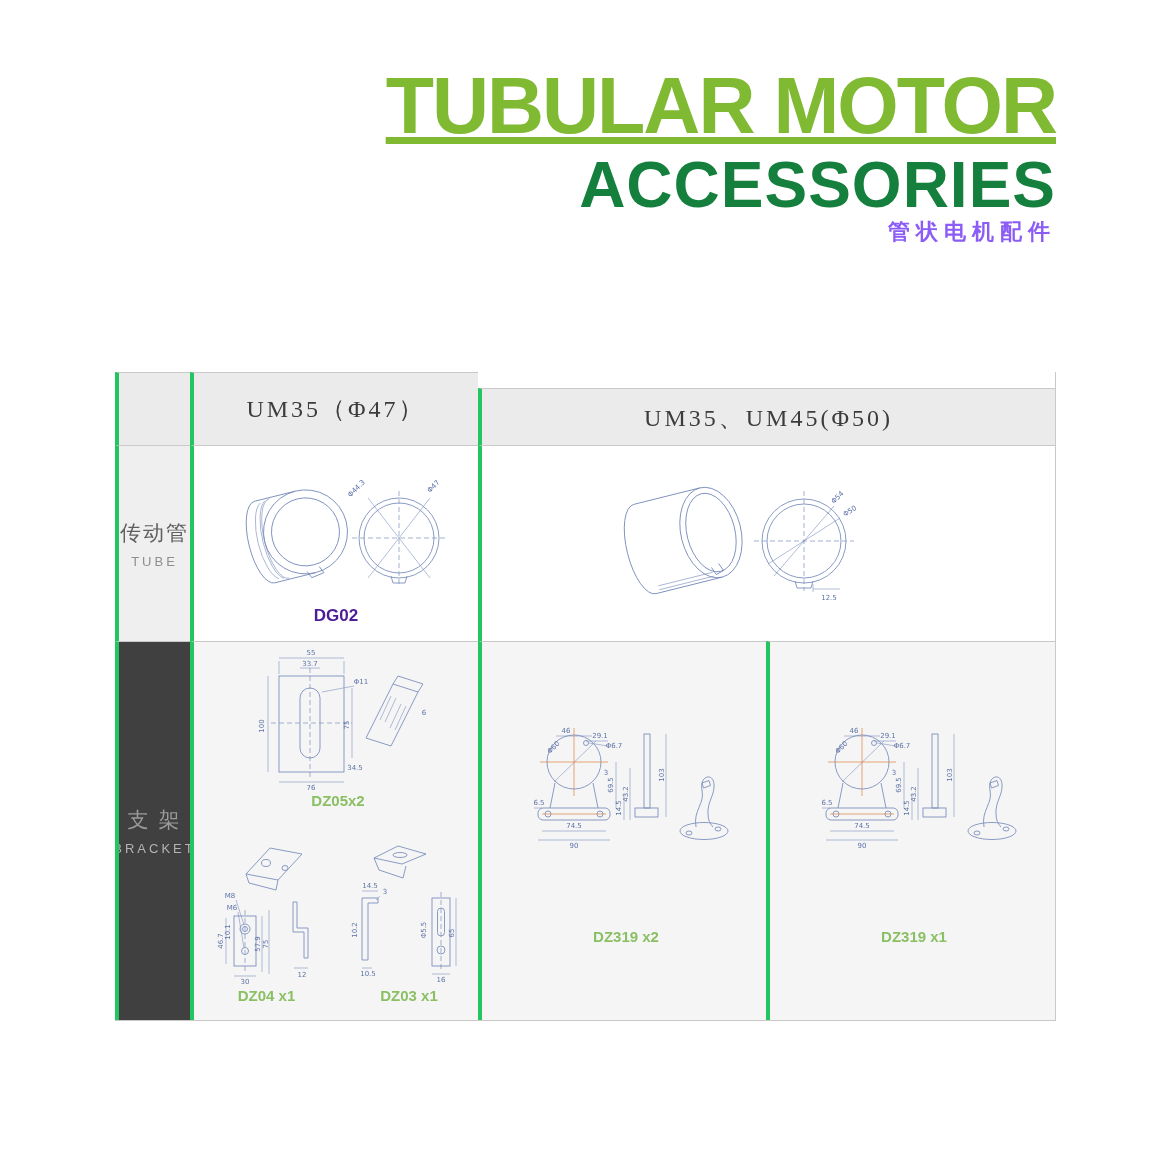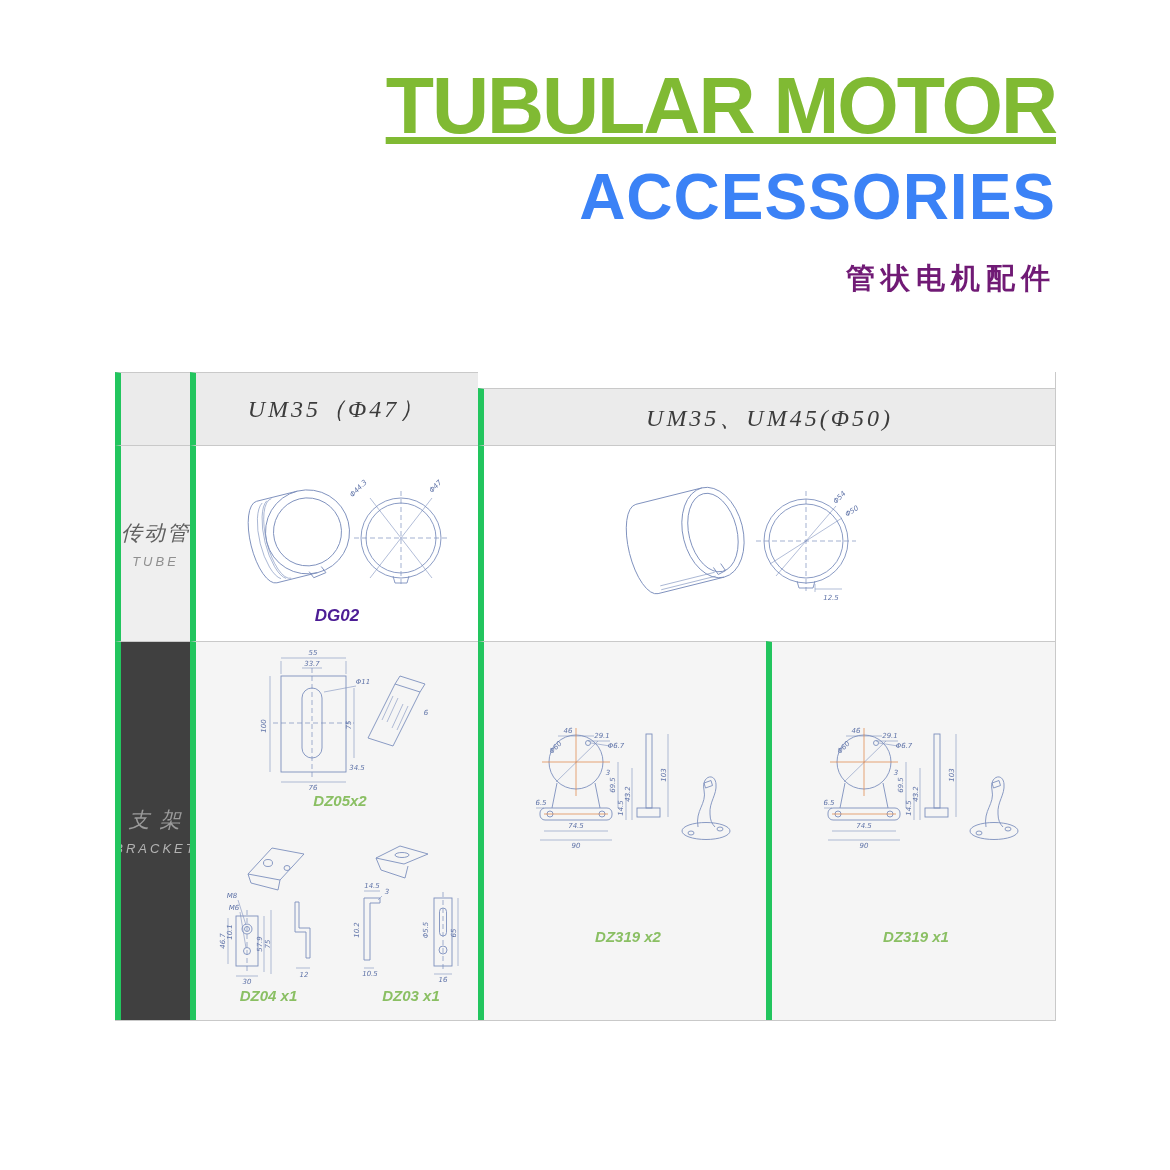--- a/index.html
+++ b/index.html
@@ -1,24 +1,24 @@
 <!DOCTYPE html>
 <html><head>
 <meta charset="utf-8">
 <style>
   html,body{margin:0;padding:0;}
   body{width:1170px;height:1170px;background:#ffffff;font-family:"Liberation Sans",sans-serif;position:relative;overflow:hidden;}
 
   .title-block{position:absolute;top:66px;right:114px;text-align:right;}
   .title-main{font-size:79px;font-weight:800;color:#80ba33;letter-spacing:-2px;line-height:1.0;text-decoration:underline;}
-  .title-sub{font-size:64px;font-weight:700;color:#3b82f6;letter-spacing:1px;line-height:1.0;margin-top:20px;}
-  .title-cn{font-size:29px;font-weight:600;color:#701a75;letter-spacing:6px;margin-top:30px;}
+  .title-sub{font-size:64px;font-weight:700;color:#15803d;letter-spacing:1px;line-height:1.0;margin-top:8px;}
+  .title-cn{font-size:22px;font-weight:600;color:#8b5cf6;letter-spacing:6px;}
 
   .tbl{position:absolute;left:115px;top:372px;width:940px;height:648px;border-right:1px solid #c9c9c9;border-bottom:1px solid #c9c9c9;}
-  .cell{position:absolute;border-left:6px solid #22c55e;border-top:1px solid #c9c9c9;box-sizing:border-box;overflow:hidden;font-style:italic;}
+  .cell{position:absolute;border-left:4px solid #22c55e;border-top:1px solid #c9c9c9;box-sizing:border-box;overflow:hidden;}
   .hdr{background:#ebebeb;}
   .hdr-text{display:flex;align-items:center;justify-content:center;font-family:"Liberation Serif",serif;font-size:24px;letter-spacing:3px;color:#3c3c3c;}
   .lbl{display:flex;flex-direction:column;align-items:center;justify-content:center;gap:7px;}
   .lbl-tube{background:#efefef;}
   .lbl-bracket{background:#404040;}
   .lbl-cn{font-size:21px;color:#5f5f5f;letter-spacing:2px;}
   .lbl-en{font-size:13px;color:#8f8f8f;letter-spacing:3px;}
   .lbl-bracket .lbl-cn{color:#9b9b9b;}
   .lbl-bracket .lbl-en{color:#b3b3b3;}
   .white{background:#ffffff;}

